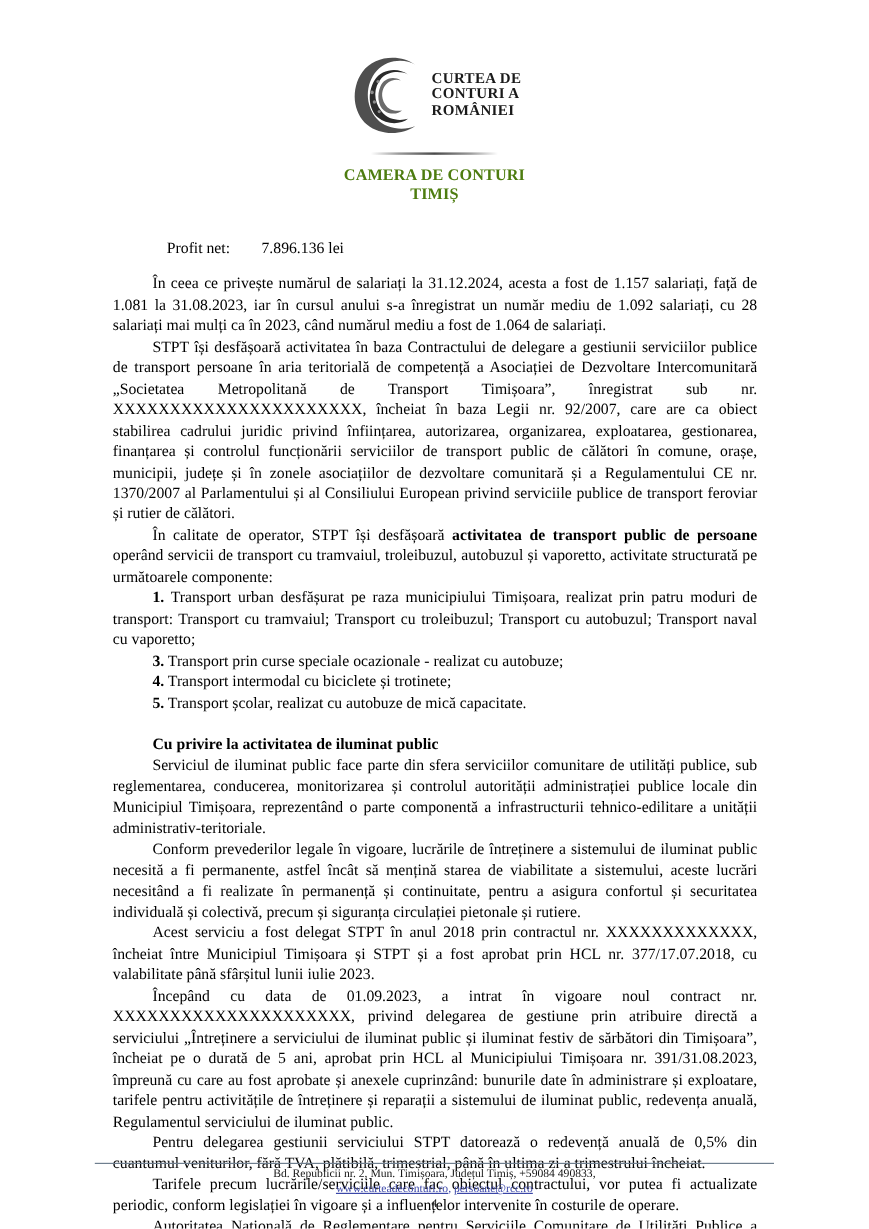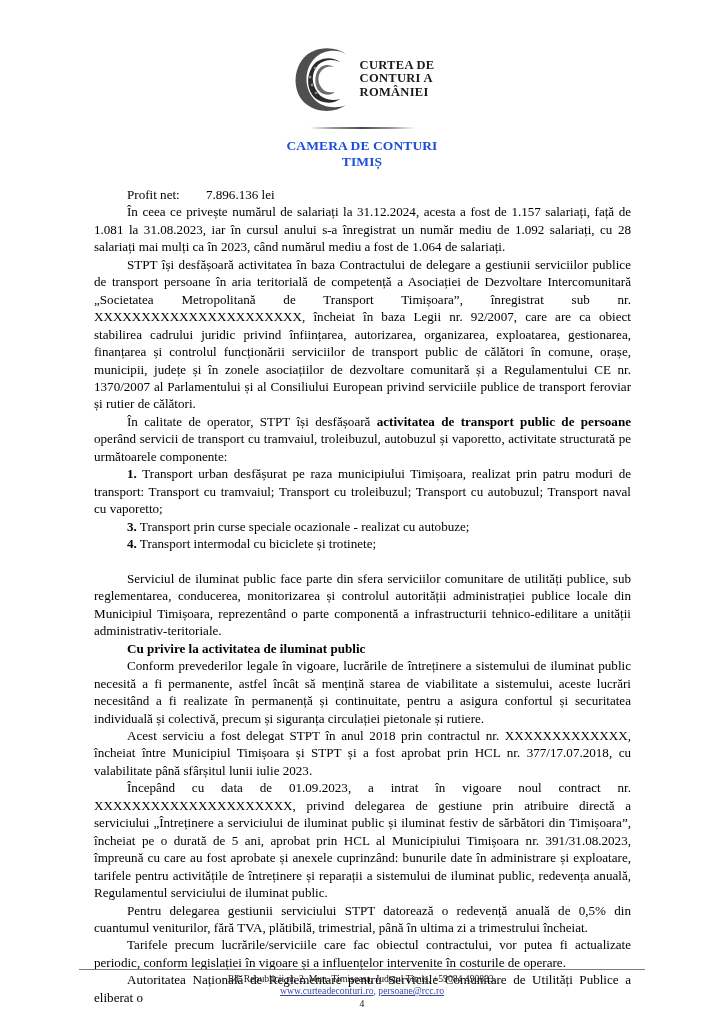--- a/index.html
+++ b/index.html
@@ -65,21 +65,21 @@
                 rgba(255,255,255,0) 100%);
   }
 
   .office-name {
     margin-top: 9px;
     text-align: center;
     font-weight: bold;
     font-size: 13.5px;
     line-height: 16px;
     letter-spacing: 0.1px;
-    color: #1d4ed8;
+    color: #4d7c0f;
   }
   .office-name span { display: block; }
 
   
   .body-copy {
     position: absolute;
     left: 70px;
     right: 69px;
     top: 186px;
   }
@@ -94,21 +94,21 @@
     hyphens: none;
   }
   p.para.heading {
     font-weight: bold;
     text-align: left;
     text-indent: 33px;
   }
   .b { font-weight: bold; }
 
   .kv-line {
-    margin: 0;
+    margin: 12px;
     font-size: 13.1px;
     line-height: 17.45px;
     text-indent: 33px;
     white-space: pre;
   }
   .spacer-line { height: 17.45px; }
 
   
   .footer {
     position: absolute;
@@ -181,23 +181,24 @@
 
   <div class="body-copy">
     <div class="kv-line"><span>Profit net:</span>        <span>7.896.136 lei</span></div>
     <div id="paragraph-host">
         <p class="para">În ceea ce privește numărul de salariați la 31.12.2024, acesta a fost de 1.157 salariați, față de 1.081 la 31.08.2023, iar în cursul anului s-a înregistrat un număr mediu de 1.092 salariați, cu 28 salariați mai mulți ca în 2023, când numărul mediu a fost de 1.064 de salariați.</p>
         <p class="para">STPT își desfășoară activitatea în baza Contractului de delegare a gestiunii serviciilor publice de transport persoane în aria teritorială de competență a Asociației de Dezvoltare Intercomunitară „Societatea Metropolitană de Transport Timișoara”, înregistrat sub nr. XXXXXXXXXXXXXXXXXXXXXX, încheiat în baza Legii nr. 92/2007, care are ca  obiect stabilirea cadrului juridic privind înființarea, autorizarea, organizarea, exploatarea, gestionarea, finanțarea și controlul funcționării serviciilor de transport public de călători în comune, orașe, municipii, județe și în zonele asociațiilor de dezvoltare comunitară și a Regulamentului CE nr. 1370/2007 al Parlamentului și al Consiliului European privind serviciile publice de transport feroviar și rutier de călători.</p>
         <p class="para">În calitate de operator, STPT își desfășoară <b class="b">activitatea de transport public de persoane</b> operând servicii de transport cu tramvaiul, troleibuzul, autobuzul și vaporetto, activitate structurată pe următoarele componente:</p>
         <p class="para"><b class="b">1.</b> Transport urban desfășurat pe raza municipiului Timișoara, realizat prin patru moduri de transport: Transport cu tramvaiul; Transport cu troleibuzul; Transport cu autobuzul; Transport naval cu vaporetto;</p>
         <p class="para"><b class="b">3.</b> Transport prin curse speciale ocazionale - realizat cu autobuze;</p>
         <p class="para"><b class="b">4.</b> Transport intermodal cu biciclete și trotinete;</p>
+        <p class="para"><b class="b">5.</b> Transport școlar, realizat cu autobuze de mică capacitate.</p>
         <div class="spacer-line"></div>
+        <p class="para heading">Cu privire la activitatea de iluminat public</p>
         <p class="para">Serviciul de iluminat public face parte din sfera serviciilor comunitare de utilități publice, sub reglementarea, conducerea, monitorizarea și controlul autorității administrației publice locale din Municipiul Timișoara, reprezentând o parte componentă a infrastructurii tehnico-edilitare a unității administrativ-teritoriale.</p>
-        <p class="para heading">Cu privire la activitatea de iluminat public</p>
         <p class="para">Conform prevederilor legale în vigoare, lucrările de întreținere a sistemului de iluminat public necesită a fi permanente, astfel încât să mențină starea de viabilitate a sistemului, aceste lucrări necesitând a fi realizate în permanență și continuitate, pentru a asigura confortul și securitatea individuală și colectivă, precum și siguranța circulației pietonale și rutiere.</p>
         <p class="para">Acest serviciu a fost delegat STPT în anul 2018 prin contractul nr. XXXXXXXXXXXXX, încheiat între Municipiul Timișoara și STPT și a fost aprobat prin HCL nr. 377/17.07.2018, cu valabilitate până sfârșitul lunii iulie 2023.</p>
         <p class="para">Începând cu data de 01.09.2023, a intrat în vigoare noul contract nr. XXXXXXXXXXXXXXXXXXXXX, privind delegarea de gestiune prin atribuire directă a serviciului „Întreținere a serviciului de iluminat public și iluminat festiv de sărbători din Timișoara”, încheiat pe o durată de 5 ani, aprobat prin HCL al Municipiului Timișoara nr. 391/31.08.2023, împreună cu care au fost aprobate și anexele cuprinzând: bunurile date în administrare și exploatare, tarifele pentru activitățile de întreținere și reparații a sistemului de iluminat public, redevența anuală, Regulamentul serviciului de iluminat public.</p>
         <p class="para">Pentru delegarea gestiunii serviciului STPT datorează o redevență anuală de 0,5% din cuantumul veniturilor, fără TVA, plătibilă, trimestrial, până în ultima zi a trimestrului încheiat.</p>
         <p class="para">Tarifele precum lucrările/serviciile care fac obiectul contractului, vor putea fi actualizate periodic, conform legislației în vigoare și a influențelor intervenite în costurile de operare.</p>
         <p class="para">Autoritatea Națională de Reglementare pentru Serviciile Comunitare de Utilități Publice a eliberat o</p>
       </div>
   </div>
 
   <div class="footer">

